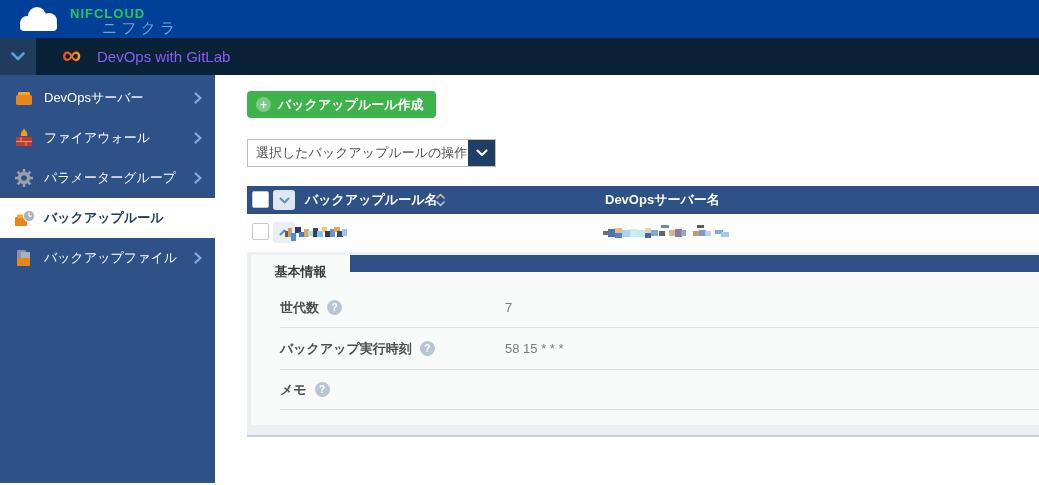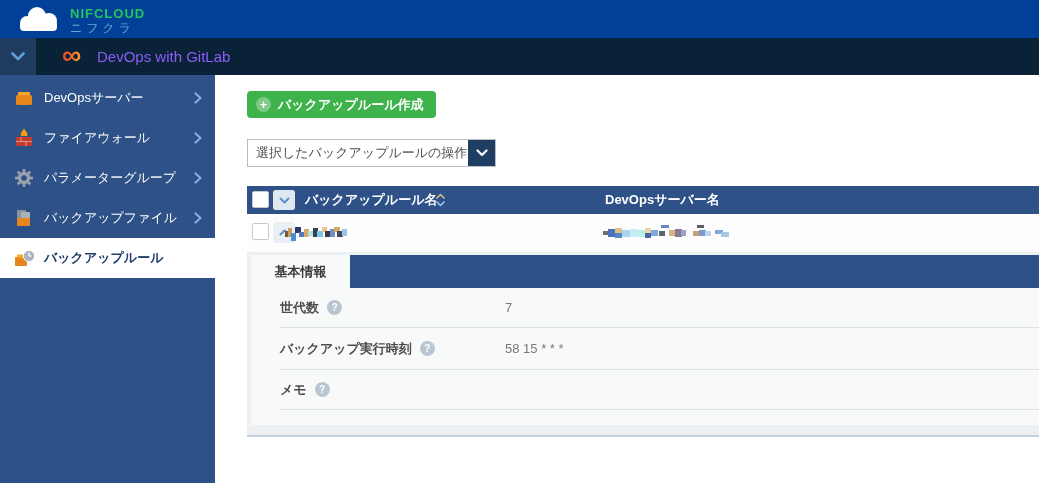--- a/index.html
+++ b/index.html
@@ -5,21 +5,21 @@
   * { margin:0; padding:0; box-sizing:border-box; }
   html,body { background:#fff; }
   body { font-family:"Liberation Sans","DejaVu Sans",sans-serif; }
   .screen { position:relative; width:1039px; height:485px; background:#fff; overflow:hidden; }
 
   
   .topbar { position:absolute; left:0; top:0; width:1039px; height:38px; background:#004098; }
   .cloud-logo { position:absolute; left:16px; top:4px; }
   .brand { position:absolute; left:70px; top:5px; }
   .brand-name { color:#22c55e; font-size:13px; font-weight:bold; letter-spacing:1px; line-height:18px; }
-  .brand-sub { color:#6fa3d8; font-size:12px; letter-spacing:4px; line-height:10px; }
+  .brand-sub { color:#6fa3d8; font-size:15px; letter-spacing:4px; line-height:10px;margin-left:32px; }
 
   
   .servicebar { position:absolute; left:0; top:38px; width:1039px; height:37px; background:#0a2238; }
   .nav-toggle { position:absolute; left:0; top:0; width:36px; height:37px; background:#1f3c5e; cursor:pointer;
                 display:flex; align-items:center; justify-content:center; }
   .gitlab-mark { position:absolute; left:62px; top:0; height:37px; line-height:34px; font-size:27px; font-weight:bold;
                  background:linear-gradient(90deg,#e2432a,#fc6d26 55%,#fca326); -webkit-background-clip:text;
                  background-clip:text; color:transparent; }
   .service-title { position:absolute; left:97px; top:0; height:37px; line-height:37px; color:#8b5cf6; font-size:15px; }
 
@@ -58,21 +58,21 @@
 
   .trow { position:absolute; left:247px; top:214px; right:0; height:38px; background:#fdfdfd; }
   .trow .checkbox { position:absolute; left:5px; top:9px; }
   .trow .mini-btn { left:26px; top:8px; width:22px; height:21px; background:#e9eff5; }
   .mosaic-name { position:absolute; left:38px; top:11px; }
   .mosaic-server { position:absolute; left:356px; top:11px; }
 
   .panel { position:absolute; left:247px; top:252px; right:0; height:185px; background:#edf0f3;
            border-bottom:2px solid #c3cfda; }
   .panel-inner { position:absolute; left:4px; top:3px; right:0; bottom:10px; background:#f8fafa; }
-  .tabbar { position:absolute; left:0; top:0; right:0; height:33px; background:#2e5187; }
+  .tabbar { position:absolute; left:0; top:0; right:0; height:17px; background:#2e5187; }
   .tab-active { position:absolute; left:0; top:0; width:99px; height:33px; background:#f8fafa; color:#3a3a3a;
                 font-size:13px; font-weight:bold; text-align:center; line-height:33px; cursor:pointer; }
   .fields { position:absolute; left:0; top:33px; right:0; bottom:0; }
   .frow { position:relative; display:flex; align-items:center; margin-left:29px; border-bottom:1px solid #dde1e4; }
   .frow.r1 { height:40px; } .frow.r2 { height:42px; } .frow.r3 { height:40px; }
   .flabel { font-size:13px; font-weight:bold; color:#4c4c4c; }
   .help { display:inline-flex; width:15px; height:15px; margin-left:8px; border-radius:50%; background:#b9c6d2;
           color:#fff; font-size:10px; font-weight:bold; align-items:center; justify-content:center; cursor:pointer; }
   .fvalue { position:absolute; left:225px; font-size:13px; color:#7a7a7a; }
 </style>
@@ -162,41 +162,41 @@
           <circle cx="10" cy="10" r="6.2"></circle>
         </g>
         <circle cx="10" cy="10" r="2.8" fill="#2e5187"></circle>
       </svg>
       <span class="lbl">パラメーターグループ</span>
       <svg class="chev" width="8" height="12" viewBox="0 0 8 12">
         <polyline points="1.5,1.5 6.5,6 1.5,10.5" fill="none" stroke="#7fb0e0" stroke-width="2.2" stroke-linecap="round" stroke-linejoin="round"></polyline>
       </svg>
     </div>
 
-    <div class="side-item">
-      <svg class="ic" width="22" height="20" viewBox="0 0 22 20">
-        <rect x="3" y="2" width="9" height="12" rx="1" fill="#8a93a0"></rect>
-        <rect x="7" y="4" width="9" height="11" rx="1" fill="#aab2bc"></rect>
-        <rect x="3" y="10" width="13" height="8" rx="1" fill="#e8861e"></rect>
-      </svg>
-      <span class="lbl">バックアップファイル</span>
-      <svg class="chev" width="8" height="12" viewBox="0 0 8 12">
-        <polyline points="1.5,1.5 6.5,6 1.5,10.5" fill="none" stroke="#7fb0e0" stroke-width="2.2" stroke-linecap="round" stroke-linejoin="round"></polyline>
-      </svg>
-    </div>
-
     <div class="side-item active">
       <svg class="ic" width="22" height="20" viewBox="0 0 22 20">
         <rect x="1" y="9" width="12" height="9" rx="1" fill="#e8861e"></rect>
         <rect x="3" y="6.5" width="8" height="3.5" rx="1" fill="#f5a52a"></rect>
         <circle cx="15" cy="8" r="5.6" fill="#aab4bd" stroke="#fff" stroke-width="1"></circle>
         <line x1="15" y1="8" x2="15" y2="4.6" stroke="#fff" stroke-width="1.3"></line>
         <line x1="15" y1="8" x2="17.6" y2="8" stroke="#fff" stroke-width="1.3"></line>
       </svg>
       <span class="lbl">バックアップルール</span>
+    </div>
+
+    <div class="side-item">
+      <svg class="ic" width="22" height="20" viewBox="0 0 22 20">
+        <rect x="3" y="2" width="9" height="12" rx="1" fill="#8a93a0"></rect>
+        <rect x="7" y="4" width="9" height="11" rx="1" fill="#aab2bc"></rect>
+        <rect x="3" y="10" width="13" height="8" rx="1" fill="#e8861e"></rect>
+      </svg>
+      <span class="lbl">バックアップファイル</span>
+      <svg class="chev" width="8" height="12" viewBox="0 0 8 12">
+        <polyline points="1.5,1.5 6.5,6 1.5,10.5" fill="none" stroke="#7fb0e0" stroke-width="2.2" stroke-linecap="round" stroke-linejoin="round"></polyline>
+      </svg>
     </div>
   </nav>
 
   <button class="btn-create">
     <span class="plus-badge">+</span>
     <span>バックアップルール作成</span>
   </button>
 
   <div class="dropdown">
     <span class="sel">選択したバックアップルールの操作</span>

